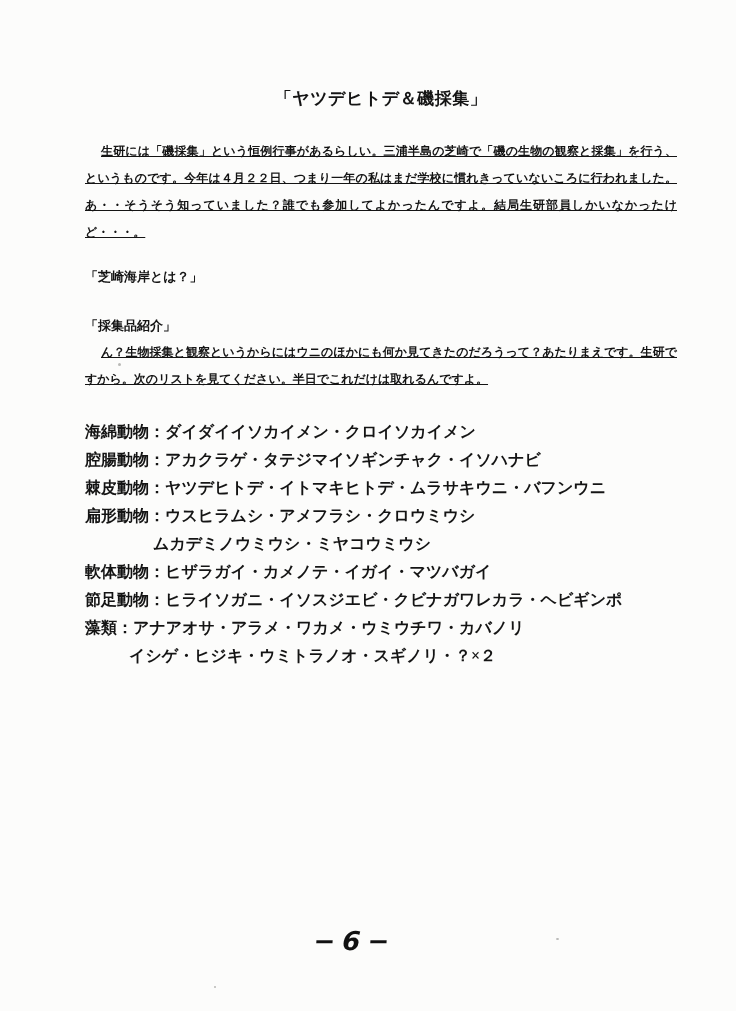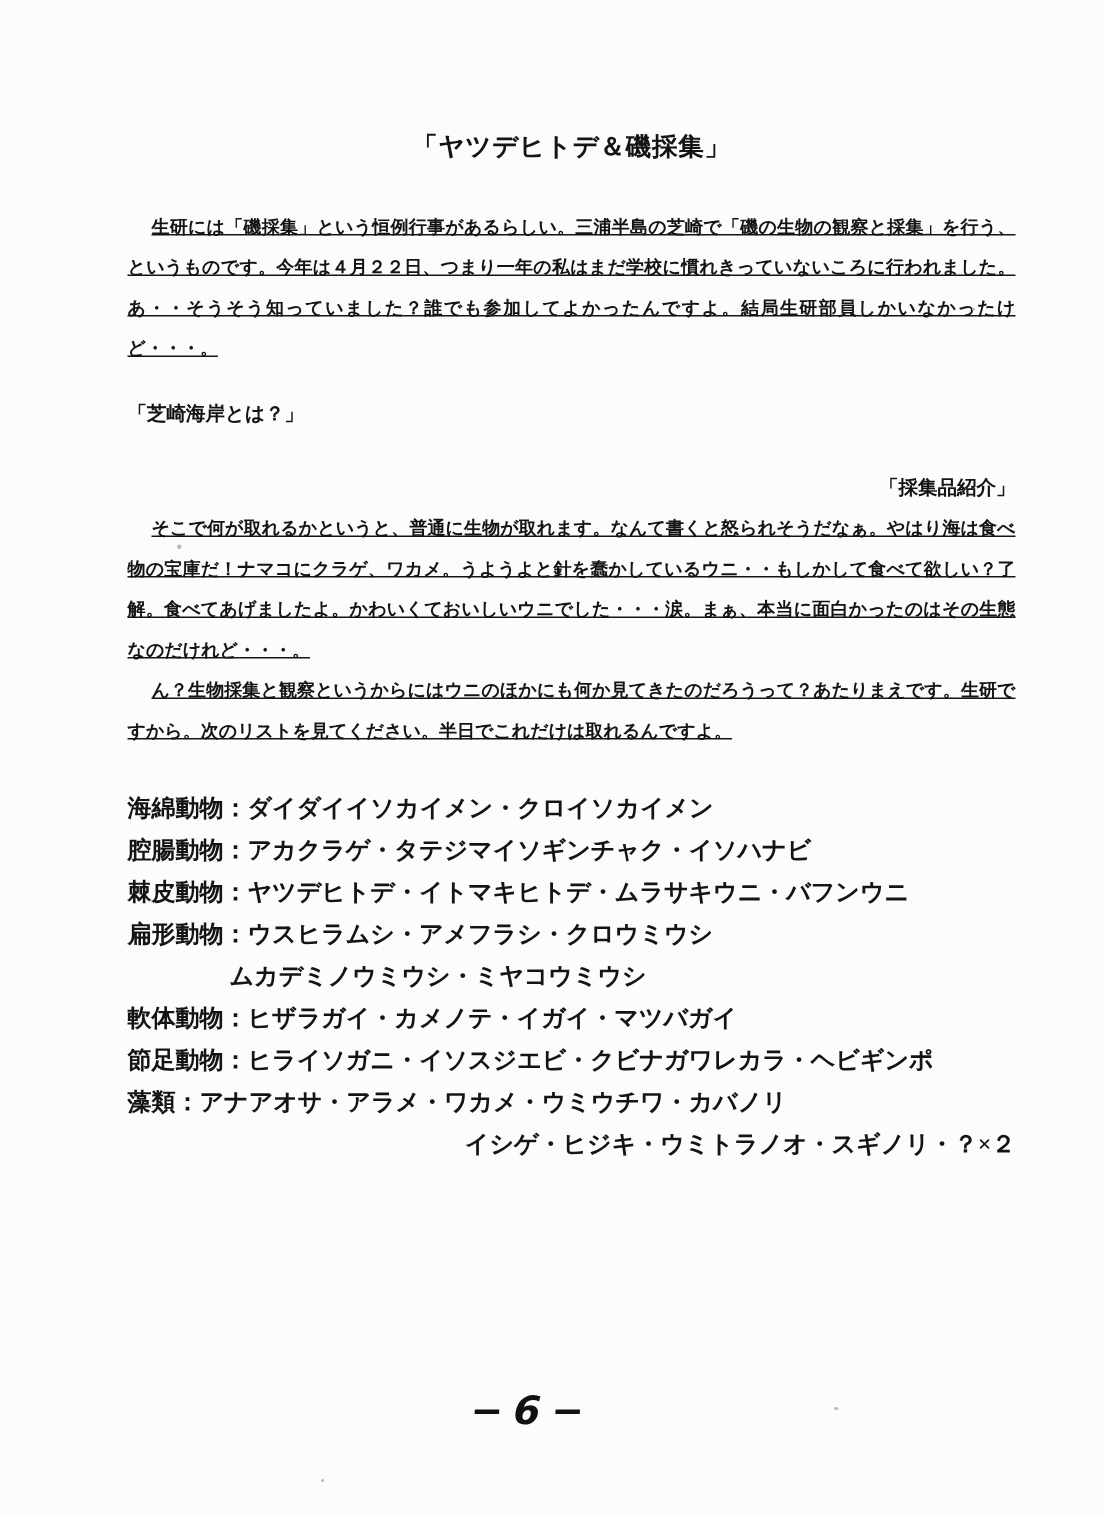--- a/index.html
+++ b/index.html
@@ -42,32 +42,32 @@
     line-break: strict;
     text-decoration: underline;
   }
   .para.intro       { margin-top: 28px; }
   .section-heading {
     margin: 0;
     font-size: 13px;
     line-height: 27px;
   }
   .heading-shibasaki { margin-top: 17px; }
-  .heading-catalog   { margin-top: 22px; text-align: right; }
+  .heading-catalog   { margin-top: 22px; }
   .specimen-list {
     margin-top: 25px;
     font-size: 16px;
   }
   .specimen-line {
     line-height: 28px;
     white-space: nowrap;
     font-family: Liberation Serif, serif;
   }
   .specimen-line.indent-deep    { padding-left: 68px; }
-  .specimen-line.indent-shallow { padding-left: 44px; text-align: right; }
+  .specimen-line.indent-shallow { padding-left: 44px; }
   .page-number {
     position: absolute;
     left: 280px;
     top: 926px;
     width: 150px;
     text-align: center;
     font-size: 26px;
     font-style: italic;
     letter-spacing: 7px;
     transform: skewX(-4deg);
@@ -93,21 +93,20 @@
 
     <h1 class="doc-title">「ヤツデヒトデ＆磯採集」</h1>
 
     <p class="para intro">生研には「磯採集」という恒例行事があるらしい。三浦半島の芝崎で「磯の生物の観察と採集」を行う、というものです。今年は４月２２日、つまり一年の私はまだ学校に慣れきっていないころに行われました。あ・・そうそう知っていました？誰でも参加してよかったんですよ。結局生研部員しかいなかったけど・・・。</p>
 
     <h2 class="section-heading heading-shibasaki">「芝崎海岸とは？」</h2>
 
 
     <h2 class="section-heading heading-catalog">「採集品紹介」</h2>
 
-    <p class="para">そこで何が取れるかというと、普通に生物が取れます。なんて書くと怒られそうだなぁ。やはり海は食べ物の宝庫だ！ナマコにクラゲ、ワカメ。うようよと針を蠢かしているウニ・・もしかして食べて欲しい？了解。食べてあげましたよ。かわいくておいしいウニでした・・・涙。まぁ、本当に面白かったのはその生態なのだけれど・・・。</p>
 
     <p class="para">ん？生物採集と観察というからにはウニのほかにも何か見てきたのだろうって？あたりまえです。生研ですから。次のリストを見てください。半日でこれだけは取れるんですよ。</p>
 
     <div class="specimen-list">
       <div class="specimen-line">海綿動物：ダイダイイソカイメン・クロイソカイメン</div>
       <div class="specimen-line">腔腸動物：アカクラゲ・タテジマイソギンチャク・イソハナビ</div>
       <div class="specimen-line">棘皮動物：ヤツデヒトデ・イトマキヒトデ・ムラサキウニ・バフンウニ</div>
       <div class="specimen-line">扁形動物：ウスヒラムシ・アメフラシ・クロウミウシ</div>
       <div class="specimen-line indent-deep">ムカデミノウミウシ・ミヤコウミウシ</div>
       <div class="specimen-line">軟体動物：ヒザラガイ・カメノテ・イガイ・マツバガイ</div>

